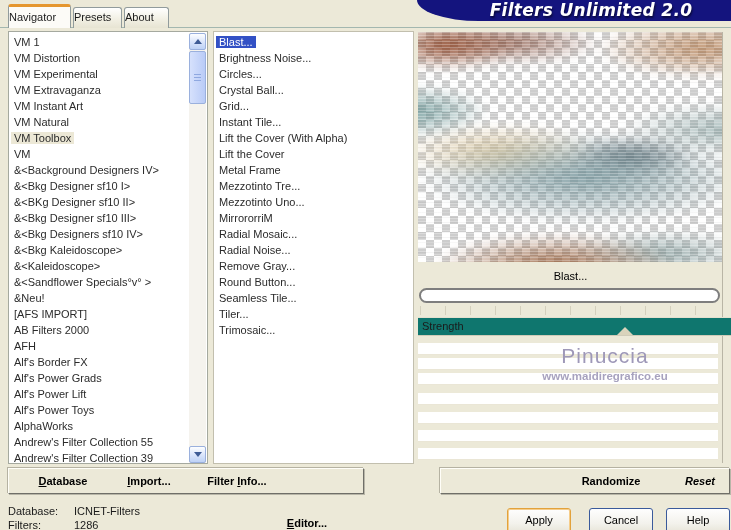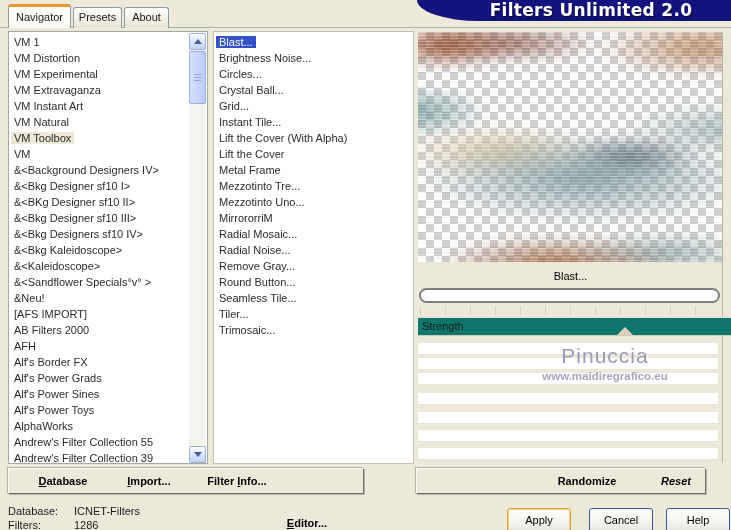--- a/index.html
+++ b/index.html
@@ -5,32 +5,32 @@
   html,body{margin:0;padding:0}
   body{
     width:731px;height:530px;position:relative;overflow:hidden;
     background:var(--dialog-bg,#ece9d8);
     font-family:"Liberation Sans","DejaVu Sans",sans-serif;
     font-size:11px;color:#1a1a1a;
   }
   
   .tab{position:absolute;box-sizing:border-box;border:1px solid #919b9c;border-bottom:none;
        border-radius:3px 3px 0 0;background:linear-gradient(#ffffff,#f2f0e4 55%,#e7e4d3);
-       text-align:center;z-index:2;cursor:default}
+       z-index:2;cursor:default}
   .tab.active{background:#fcfbf7;border-top:3px solid var(--tab-accent,#e5962e);z-index:4}
   #tab-navigator{left:8px;top:4px;width:63px;height:24px;line-height:20px}
   #tab-presets{left:73px;top:7px;width:49px;height:21px;line-height:19px}
   #tab-about{left:124px;top:7px;width:45px;height:21px;line-height:19px}
   .tabline{position:absolute;left:0;top:27px;width:731px;height:1px;background:#a3b7af;z-index:1}
 
   
   .banner{position:absolute;left:417px;top:0;width:314px;height:21px;z-index:3;
           background:var(--banner,#14147e);border-bottom-left-radius:62px 21px}
   .banner-text{position:absolute;left:42px;top:0;width:264px;height:36px;line-height:21px;
-          text-align:center;color:#fff;font-size:17px;font-weight:bold;
+          text-align:center;color:#fff;font-size:17px;font-weight:bold;font-style:italic;
           letter-spacing:.3px;text-shadow:1px 2px 2px rgba(0,0,0,.5);
           font-family:"DejaVu Sans","Liberation Sans",sans-serif;white-space:nowrap}
 
   
   .listbox{position:absolute;background:#fff;box-sizing:border-box;border:1px solid #a5a99f}
   #category-listbox{left:8px;top:31px;width:200px;height:433px}
   #filter-listbox{left:213px;top:31px;width:201px;height:433px;border-color:#c2bfae}
   .list-inner{position:absolute;left:2px;top:2px;right:1px;bottom:1px;overflow:hidden}
   #category-listbox .list-inner{right:19px}
   .list-item{height:16px;line-height:16px;white-space:nowrap;color:#2b2b2b}
@@ -98,21 +98,21 @@
   #watermark{position:absolute;left:455px;top:344px;width:300px;text-align:center;
       color:var(--watermark,#9e98b8);z-index:5;pointer-events:none}
   #watermark-title{font-size:21px;letter-spacing:1px}
   #watermark-url{font-size:11.5px;font-weight:bold;margin-top:2px;opacity:.9}
 
   
   .toolbar{position:absolute;top:468px;height:26px;box-sizing:border-box;background:#ece9d8;
       border:1px solid;border-color:#fffef8 #6f6f68 #6f6f68 #fffef8;
       box-shadow:1px 1px 0 rgba(90,90,80,.35), -1px -1px 0 #b5b2a2}
   #toolbar-left{left:8px;width:356px}
-  #toolbar-right{left:416px;width:290px}
+  #toolbar-right{left:440px;width:290px}
   .tb-btn{position:absolute;top:0;height:24px;line-height:24px;text-align:center;
       font-weight:bold;color:#000;cursor:default;white-space:nowrap}
   .tb-key{text-decoration:underline}
 
   
   .status-line{position:absolute;left:8px;white-space:nowrap}
   .status-value{position:absolute;left:66px;top:0}
   #status-database{top:505px;width:250px}
   #status-filters{top:519px;width:250px}
 
@@ -153,21 +153,21 @@
       <div class="list-item"><span>&amp;&lt;Bkg Designers sf10 IV&gt;</span></div>
       <div class="list-item"><span>&amp;&lt;Bkg Kaleidoscope&gt;</span></div>
       <div class="list-item"><span>&amp;&lt;Kaleidoscope&gt;</span></div>
       <div class="list-item"><span>&amp;&lt;Sandflower Specials°v° &gt;</span></div>
       <div class="list-item"><span>&amp;Neu!</span></div>
       <div class="list-item"><span>[AFS IMPORT]</span></div>
       <div class="list-item"><span>AB Filters 2000</span></div>
       <div class="list-item"><span>AFH</span></div>
       <div class="list-item"><span>Alf's Border FX</span></div>
       <div class="list-item"><span>Alf's Power Grads</span></div>
-      <div class="list-item"><span>Alf's Power Sines</span></div>
+      <div class="list-item"><span>Alf's Power Lift</span></div>
       <div class="list-item"><span>Alf's Power Toys</span></div>
       <div class="list-item"><span>AlphaWorks</span></div>
       <div class="list-item"><span>Andrew's Filter Collection 55</span></div>
       <div class="list-item"><span>Andrew's Filter Collection 39</span></div>
     </div>
   <div class="scrollbar">
     <div class="sb-btn sb-up">
       <div class="chev chev-up"></div>
     </div>
     <div class="sb-thumb">

